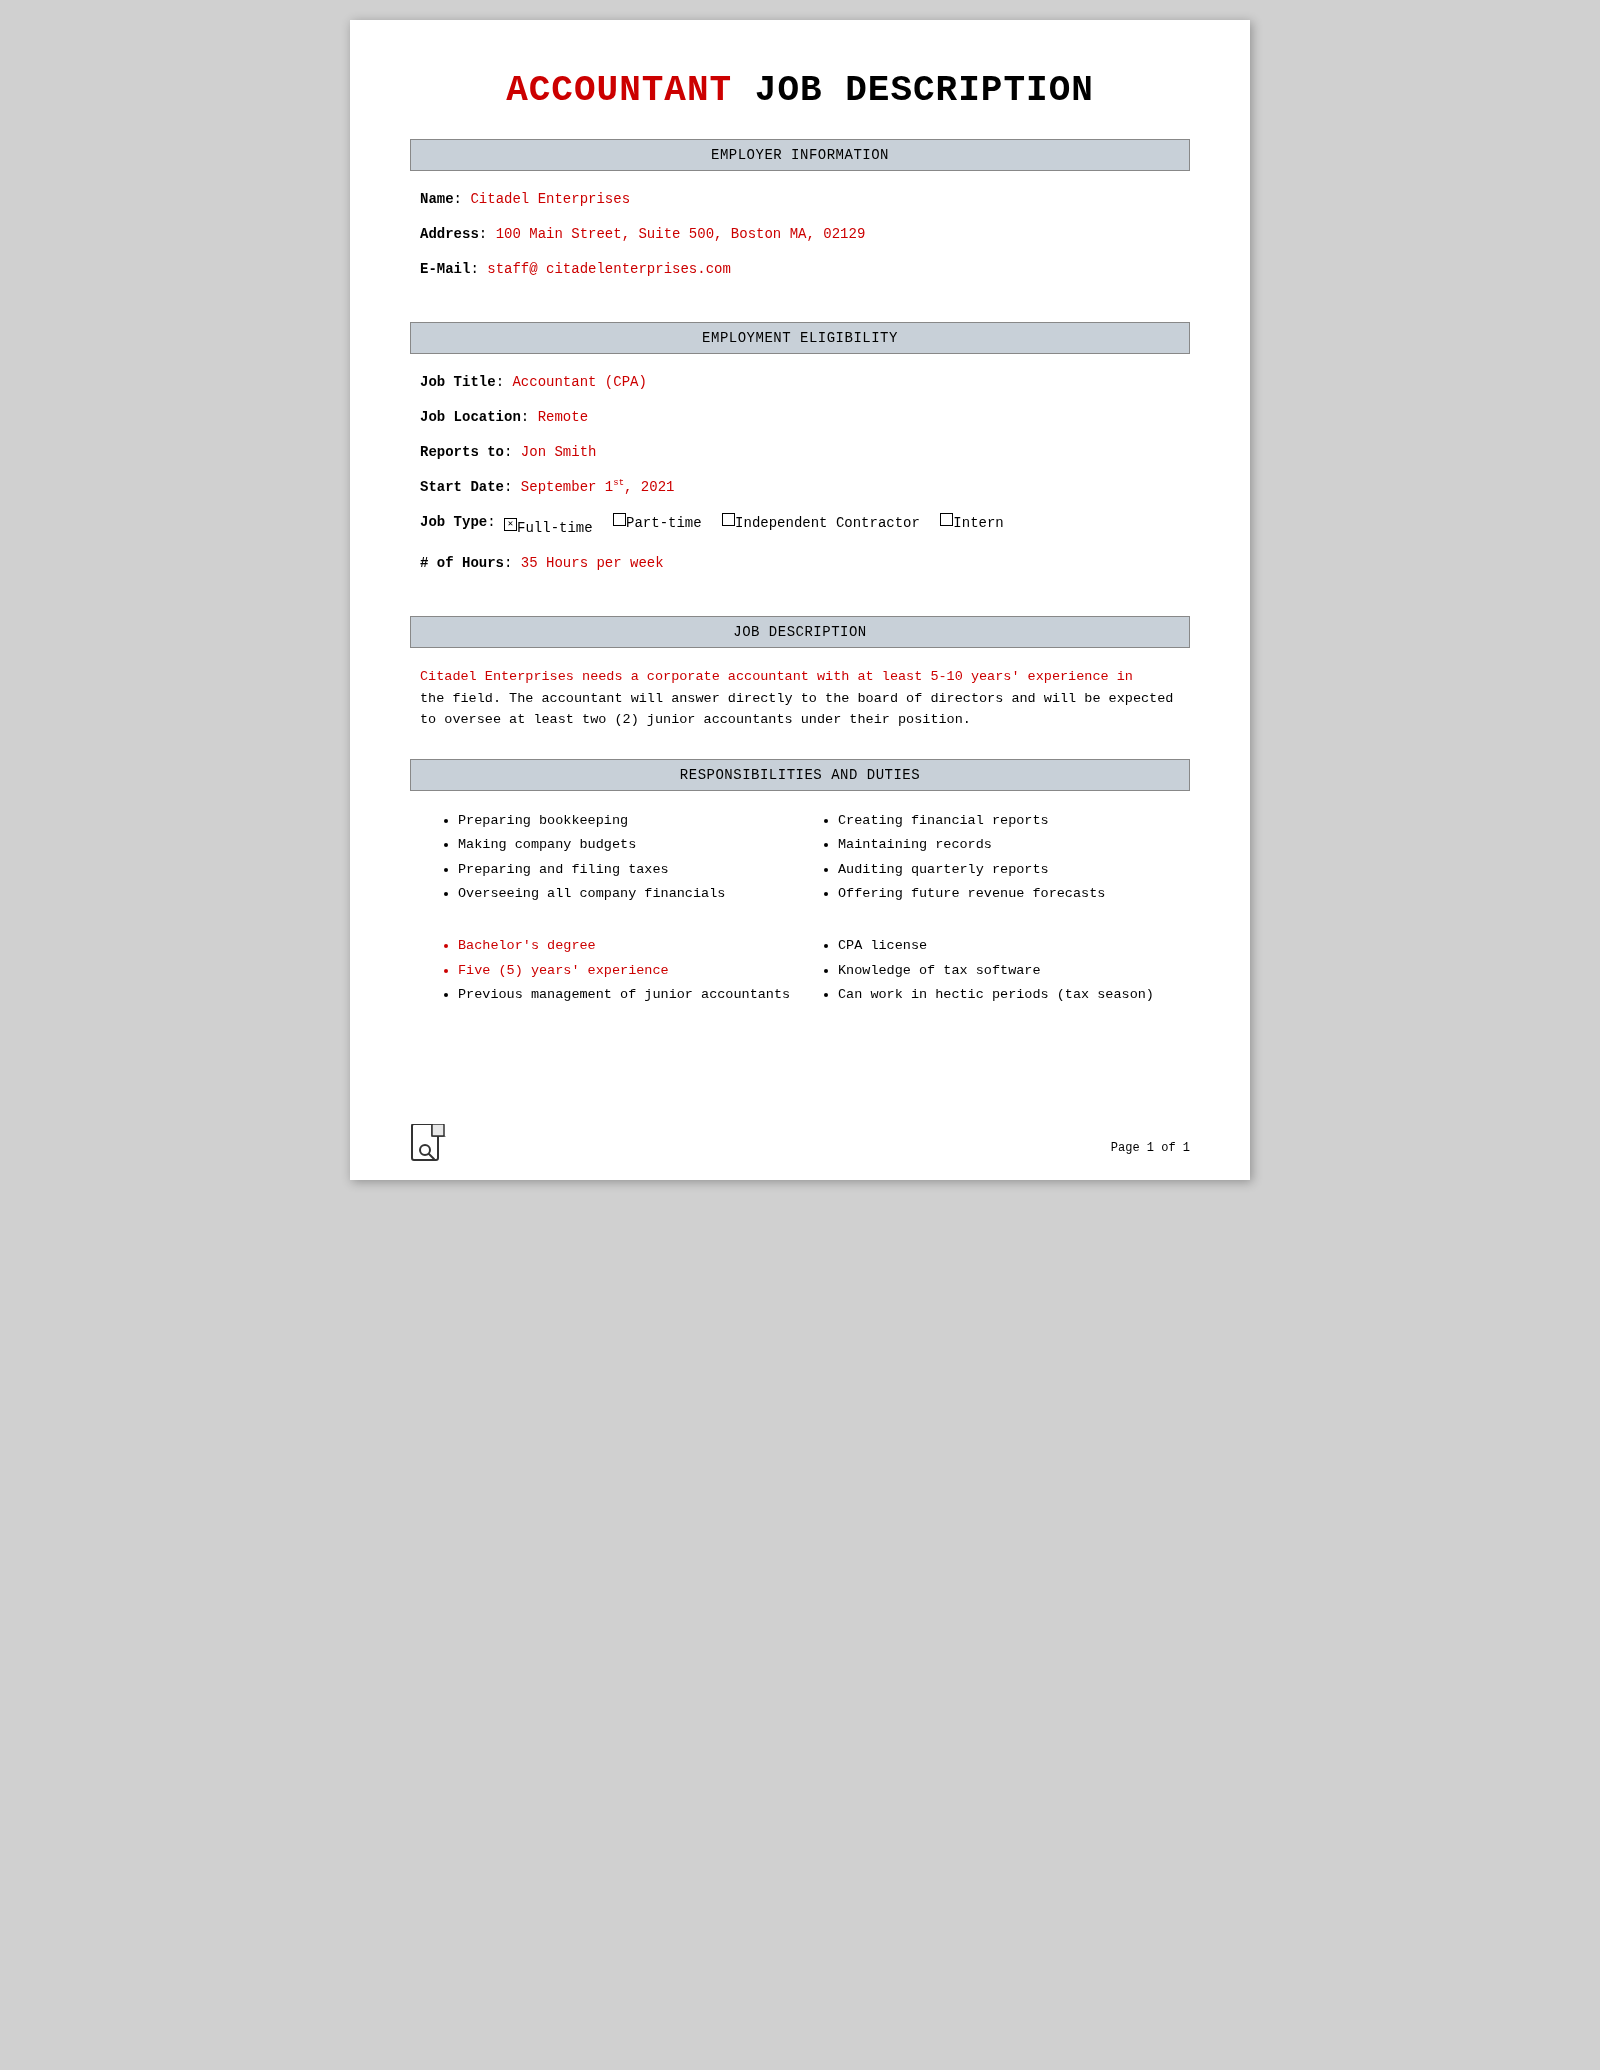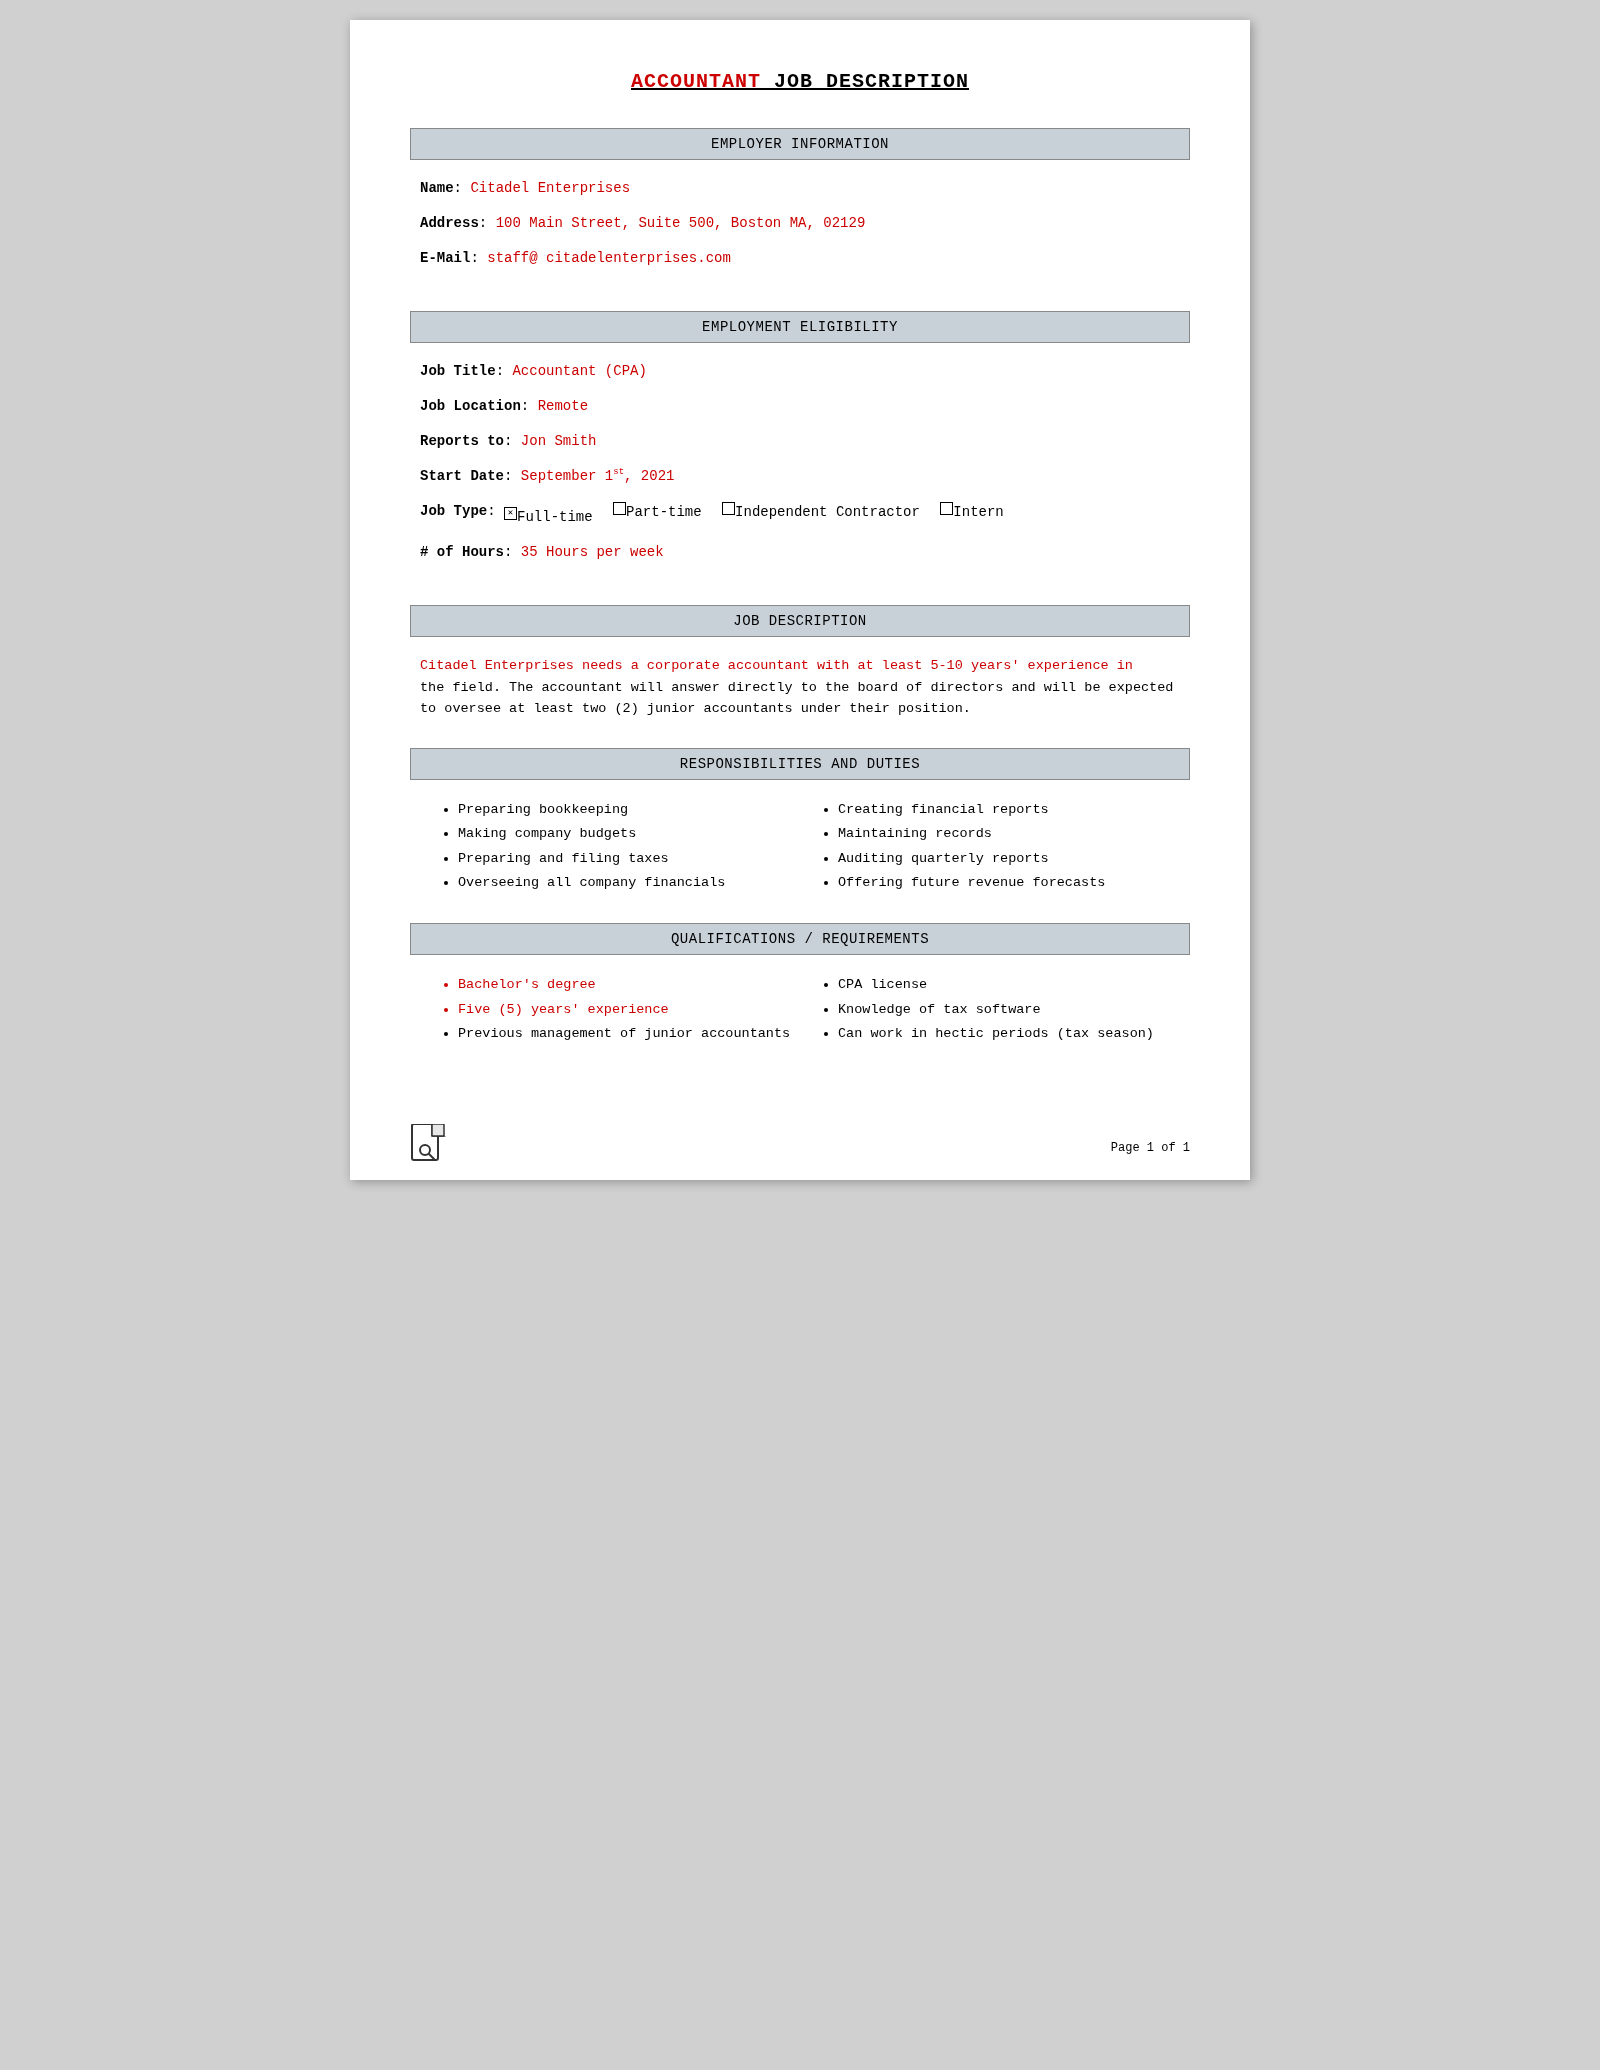--- a/index.html
+++ b/index.html
@@ -22,26 +22,25 @@
       background: #ffffff;
       width: 900px;
       min-height: 1160px;
       padding: 50px 60px 60px 60px;
       box-shadow: 2px 2px 10px rgba(0,0,0,0.3);
       position: relative;
     }
 
     .main-title {
       text-align: center;
-      font-size: 20px;
+      font-size: 36px;
       font-weight: bold;
       letter-spacing: 1px;
-      margin-bottom: 35px;
+      margin-bottom: 28px;
       color: #000;
-      text-decoration: underline;
     }
 
     .main-title .red {
       color: #cc0000;
     }
 
     .section-header {
       background: #c8d0d8;
       border: 1px solid #888;
       text-align: center;
@@ -246,21 +245,20 @@
           <li>Creating financial reports</li>
           <li>Maintaining records</li>
           <li>Auditing quarterly reports</li>
           <li>Offering future revenue forecasts</li>
         </ul>
       </div>
     </div>
   </div>
 
   <div class="section-block">
-    <div class="section-header">QUALIFICATIONS / REQUIREMENTS</div>
     <div class="two-col-list">
       <div class="list-col">
         <ul>
           <li class="red-item">Bachelor's degree</li>
           <li class="red-item">Five (5) years' experience</li>
           <li>Previous management of junior accountants</li>
         </ul>
       </div>
       <div class="list-col">
         <ul>

